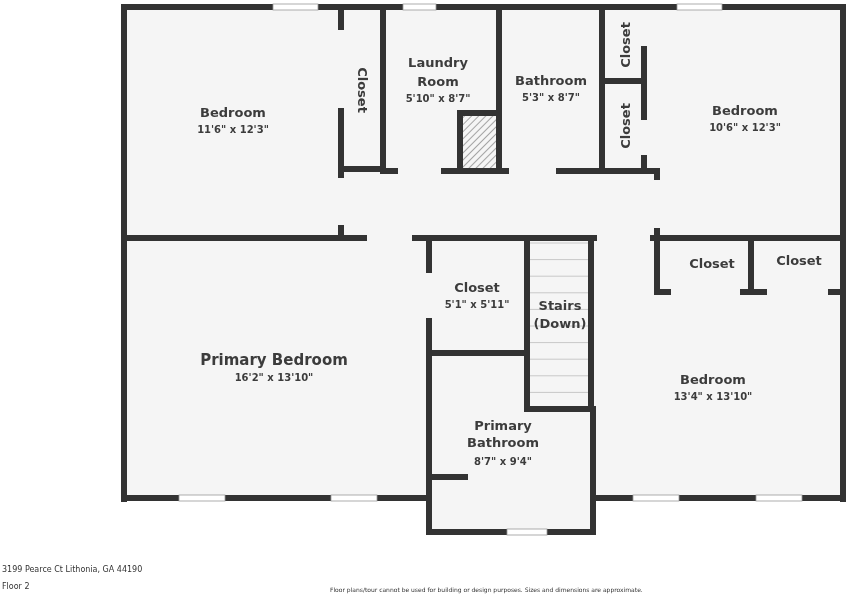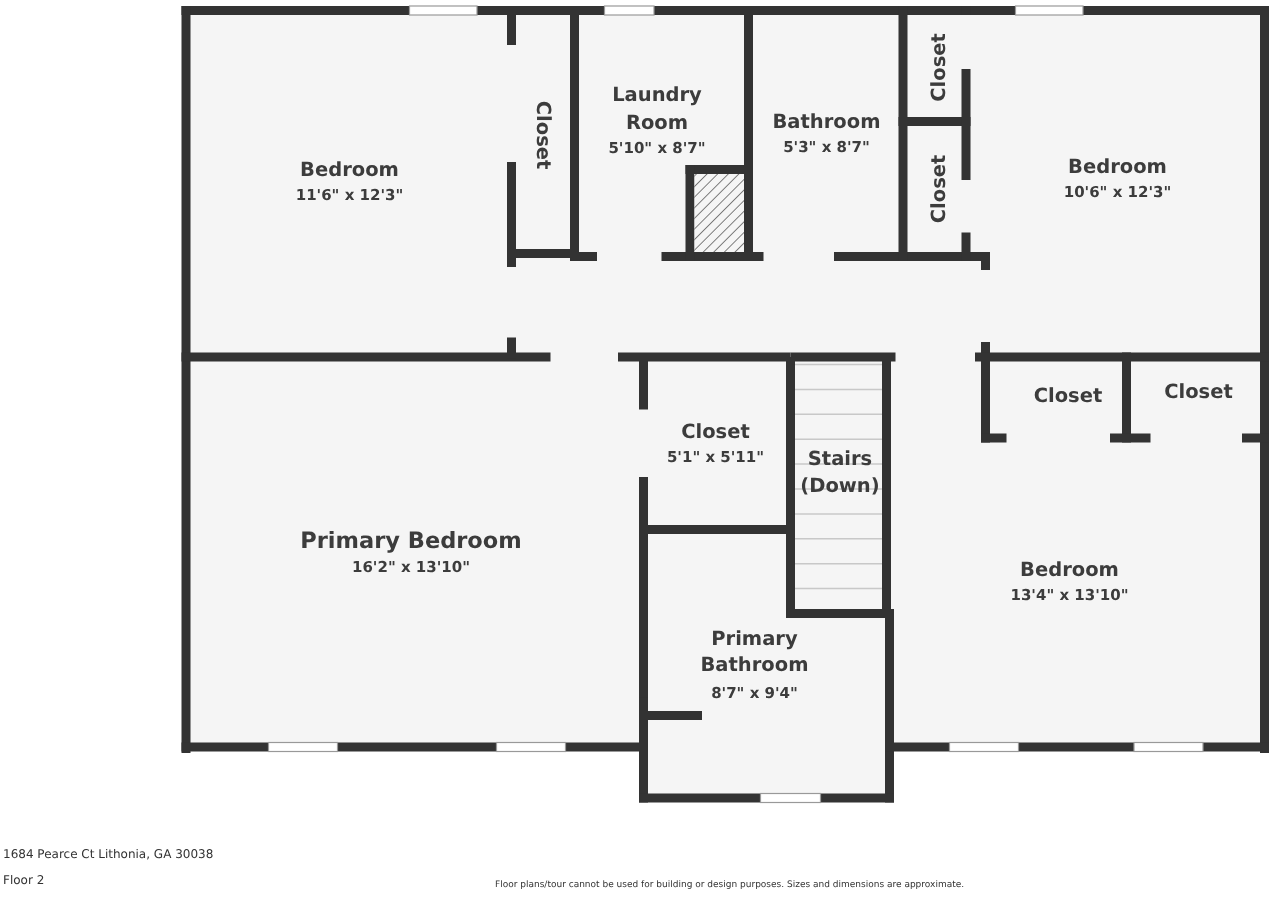--- a/index.html
+++ b/index.html
@@ -149,15 +149,15 @@
 
     <text class="room-name" x="713" y="384" font-size="13" text-anchor="middle">Bedroom</text>
     <text class="room-dim" x="713" y="400" font-size="10" text-anchor="middle">13'4" x 13'10"</text>
 
     <text class="room-name" x="503" y="430" font-size="13" text-anchor="middle">Primary</text>
     <text class="room-name" x="503" y="447" font-size="13" text-anchor="middle">Bathroom</text>
     <text class="room-dim" x="503" y="465" font-size="10" text-anchor="middle">8'7" x 9'4"</text>
   </g>
 </svg>
 
-<div class="footer addr">1684 Pearce Ct Lithonia, GA 30038</div>
+<div class="footer addr">3199 Pearce Ct Lithonia, GA 44190</div>
 <div class="footer floor">Floor 2</div>
 <div class="footer disclaimer">Floor plans/tour cannot be used for building or design purposes. Sizes and dimensions are approximate.</div>
 
 </body></html>

